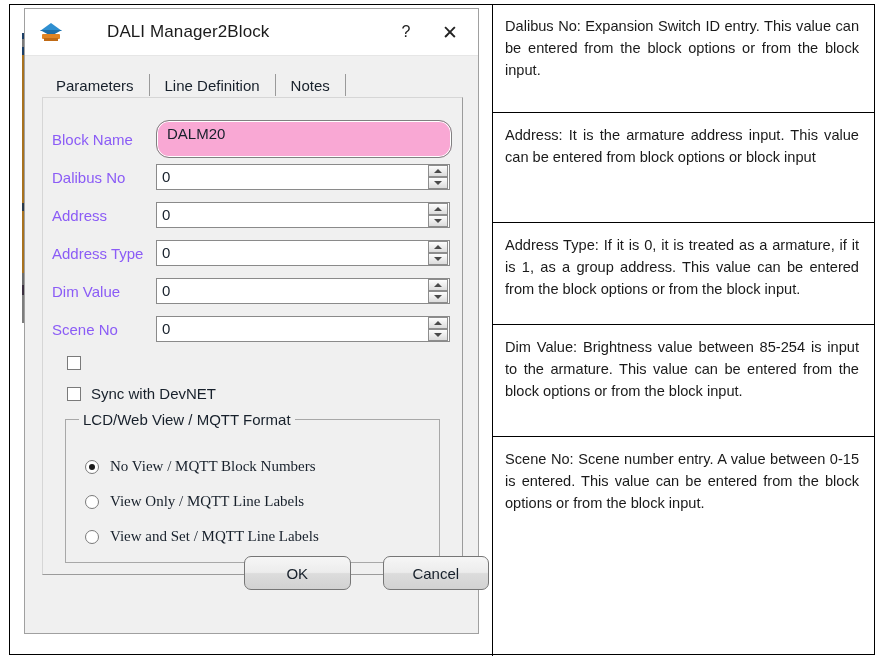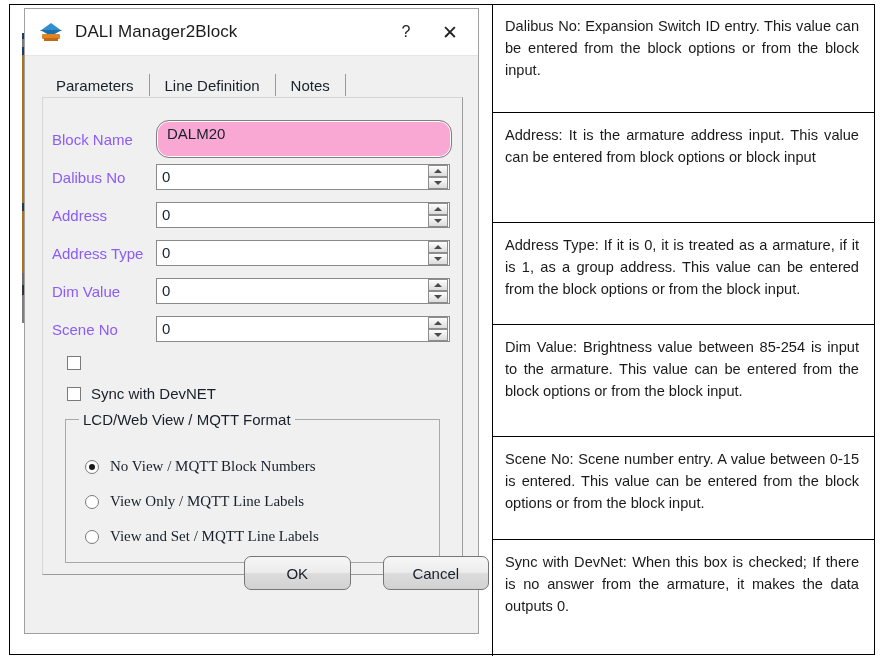--- a/index.html
+++ b/index.html
@@ -98,20 +98,21 @@
     position: absolute; left: 5px; top: 17px;
     width: 14px; height: 3px;
     background: #c06a15;
   }
   .title-text {
     font-size: 17px;
     color: #1b1b1b;
     letter-spacing: 0.1px;
     flex: 1 1 auto;
     white-space: nowrap;
+    margin-left: 32px;
   }
   .tb-btn {
     width: 44px; height: 30px;
     display: flex; align-items: center; justify-content: center;
     font-size: 16px;
     color: #222;
     cursor: default;
     flex: 0 0 auto;
   }
   .tb-btn.close { font-size: 19px; font-weight: 300; }
@@ -497,16 +498,15 @@
     </div>
 
   </div>
 
   <div class="docs">
     <div class="doccell" style="height: 109px;">Dalibus No:  Expansion Switch ID entry. This value can be entered from the block options or from the block input.</div>
     <div class="doccell" style="height: 110px;">Address:  It is the armature address input. This value can be entered from block options or block input</div>
     <div class="doccell" style="height: 102px;">Address Type:  If it is 0, it is treated as a armature, if it is 1, as a group address. This value can be entered from the block options or from the block input.</div>
     <div class="doccell" style="height: 112px;">Dim Value:  Brightness value between 85-254 is input to the armature. This value can be entered from the block options or from the block input.</div>
     <div class="doccell" style="height: 103px;">Scene No:  Scene number entry. A value between 0-15 is entered. This value can be entered from the block options or from the block input.</div>
-    <div class="doccell" style="height: 115px;">Sync with DevNet: When this box is checked; If there is no answer from the armature, it makes the data outputs 0.</div>
   </div>
 
 </div>
 
 </body></html>

